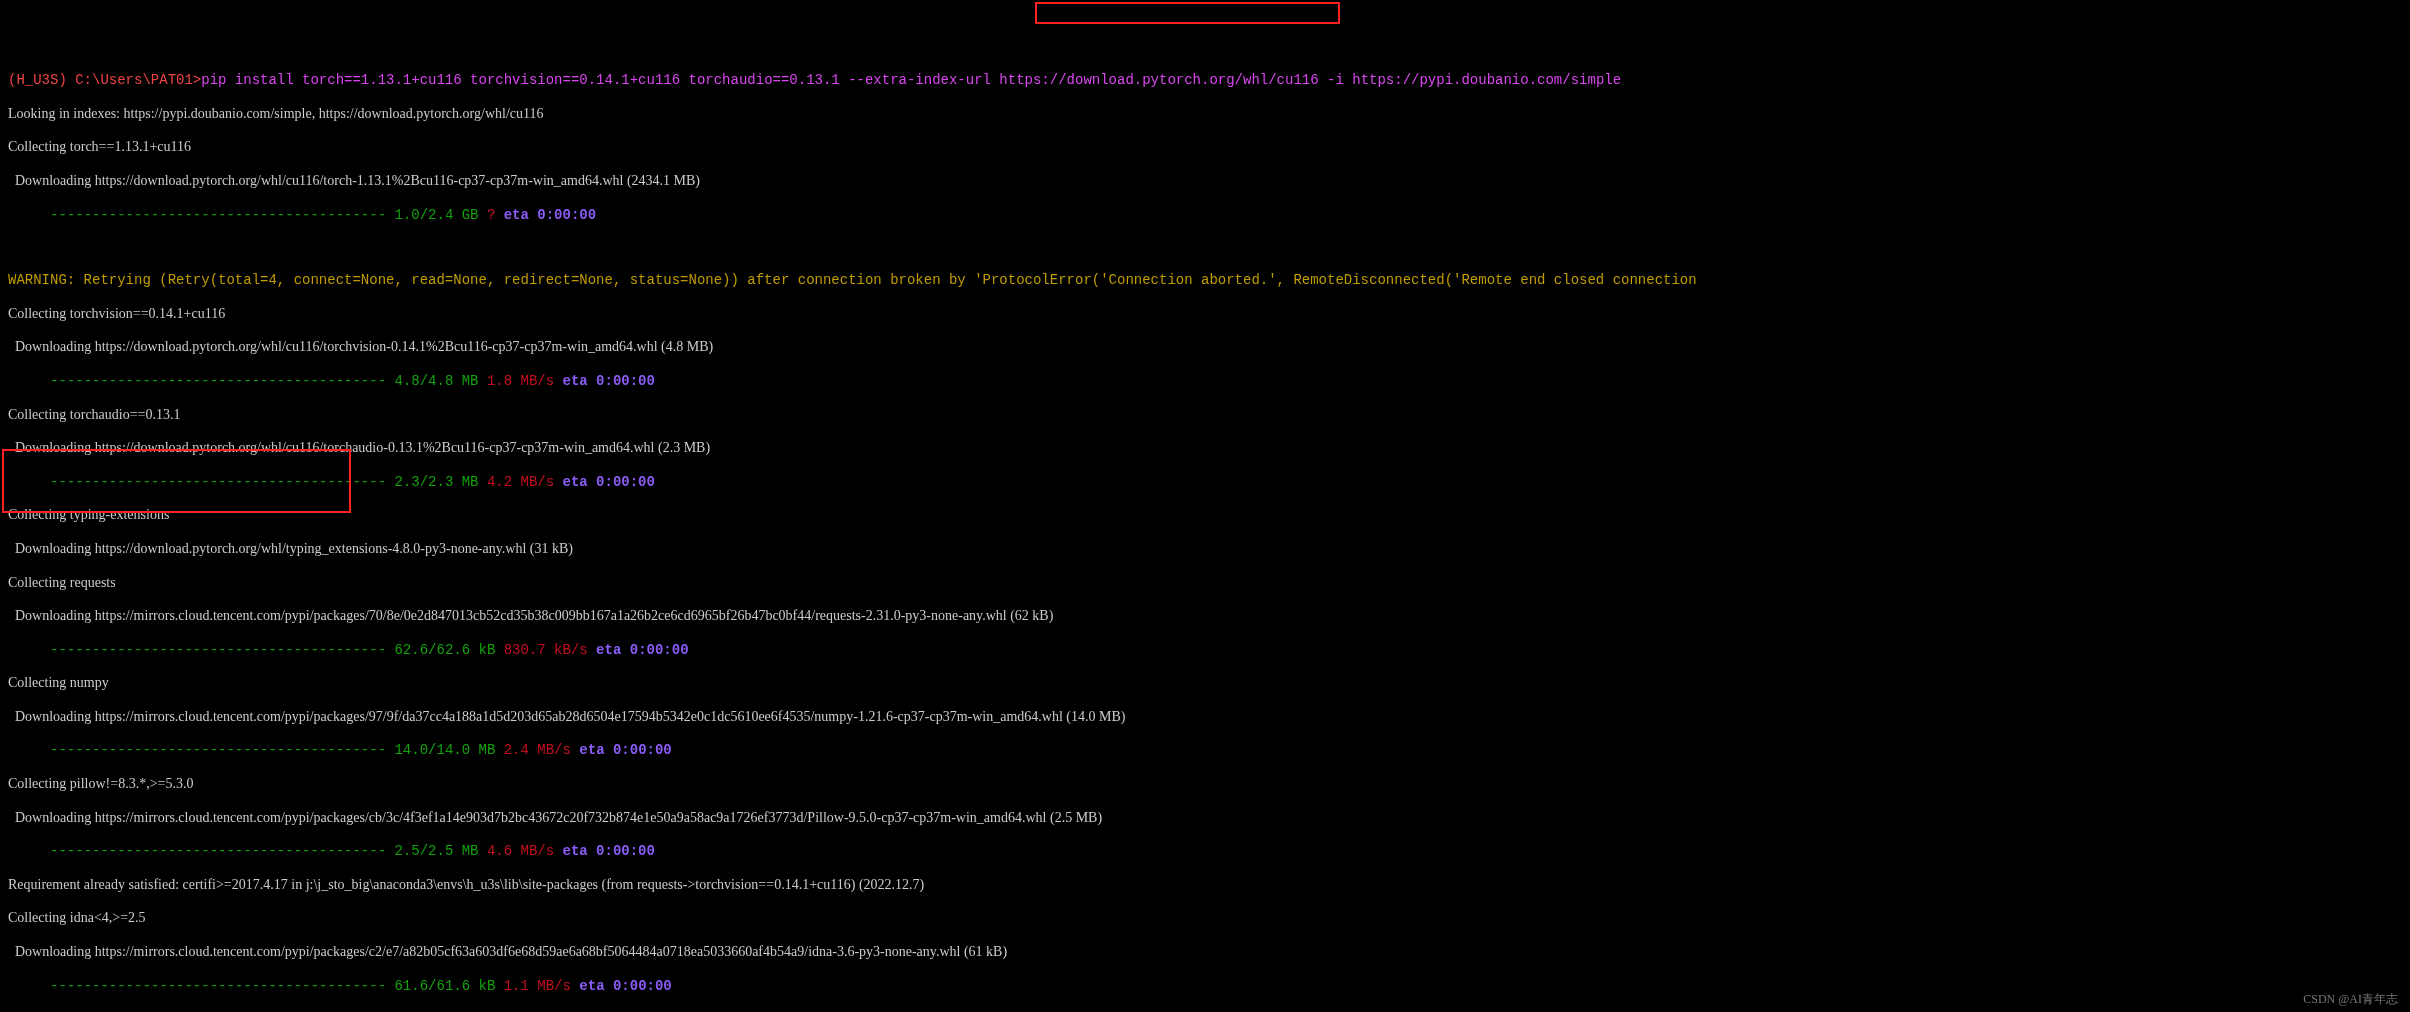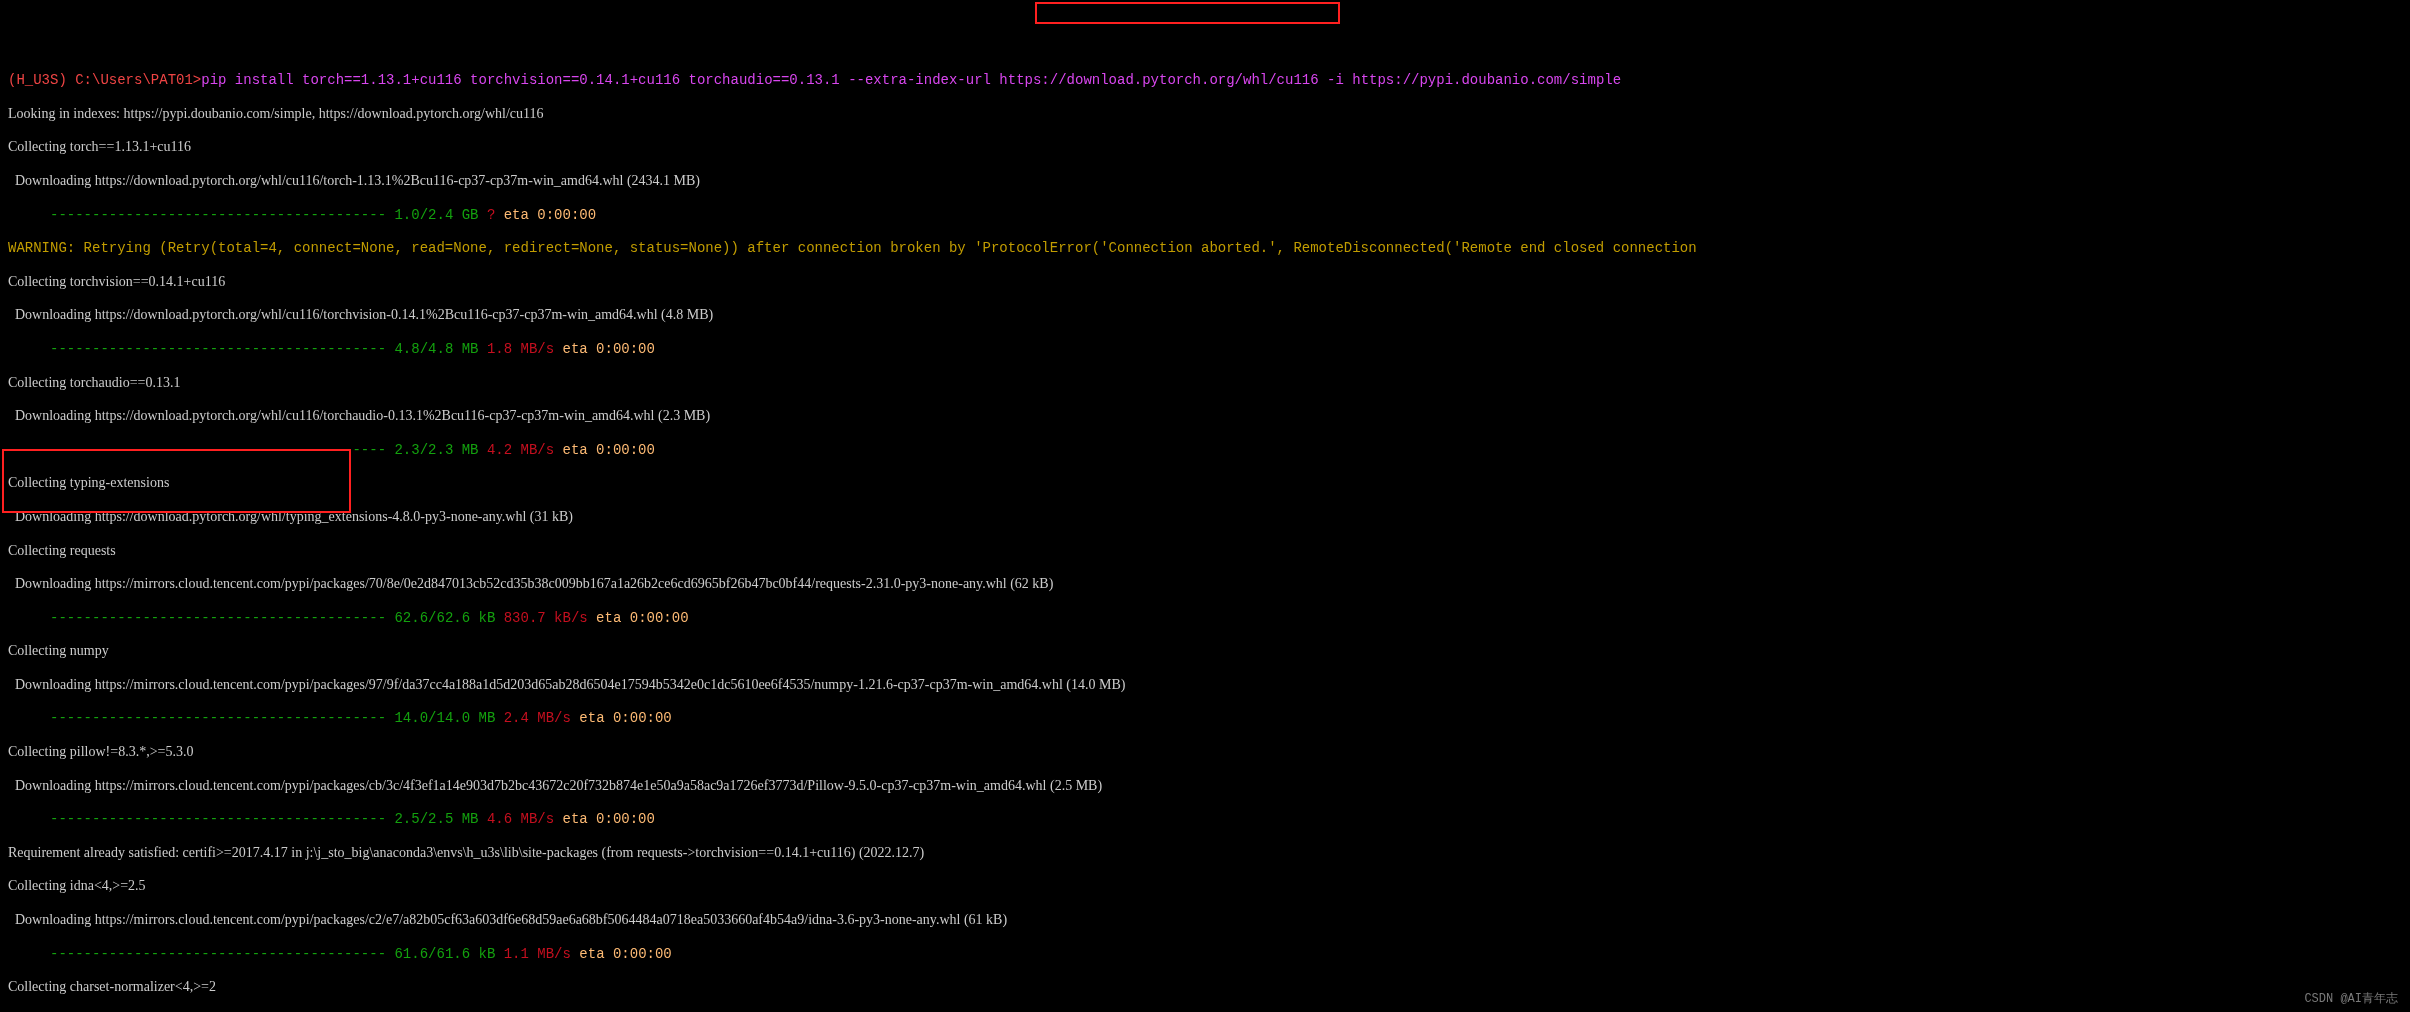--- a/index.html
+++ b/index.html
@@ -11,36 +11,36 @@
     font-size: 14px;
     line-height: 1.2;
     white-space: pre;
     overflow-x: hidden;
   }
   .line { white-space: pre; }
   .prompt { color: #ef4444; }
   .cmd    { color: #d946ef; }
   .green  { color: #13a10e; }
   .red    { color: #c50f1f; }
-  .cyan   { color: #fdba74; }
-  .yellow { color: #c19c00; }
+  .cyan   { color: #8b5cf6; font-weight: bold; }
+  .yellow { color: #c19c00; margin-top: 32px; }
   .white  { color: #ccc; font-family: Liberation Serif, serif; }
 
   .hl-box-top {
     position: absolute;
     border: 2px solid #ff2020;
     pointer-events: none;
   }
   .watermark {
     position: fixed;
     right: 12px;
     bottom: 6px;
     color: #7a7a7a;
     font-size: 12px;
-    font-family: Liberation Mono, monospace;
+    font-family: Liberation Serif, serif;
   }
 </style>
 </head>
 <body>
 
 
 
 <div class="line"><span class="prompt">(H_U3S) C:\Users\PAT01&gt;</span><span class="cmd">pip install torch==1.13.1+cu116 torchvision==0.14.1+cu116 torchaudio==0.13.1 --extra-index-url https://download.pytorch.org/whl/cu116 </span><span class="cmd">-i https://pypi.doubanio.com/simple</span></div>
 <div class="line white">Looking in indexes: https://pypi.doubanio.com/simple, https://download.pytorch.org/whl/cu116</div>
 <div class="line white">Collecting torch==1.13.1+cu116</div>

